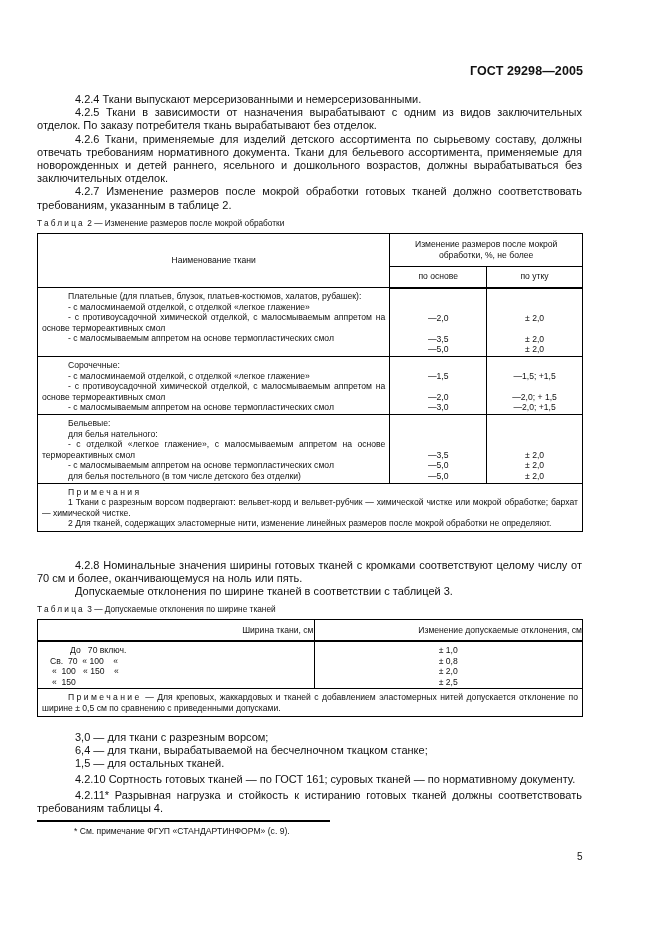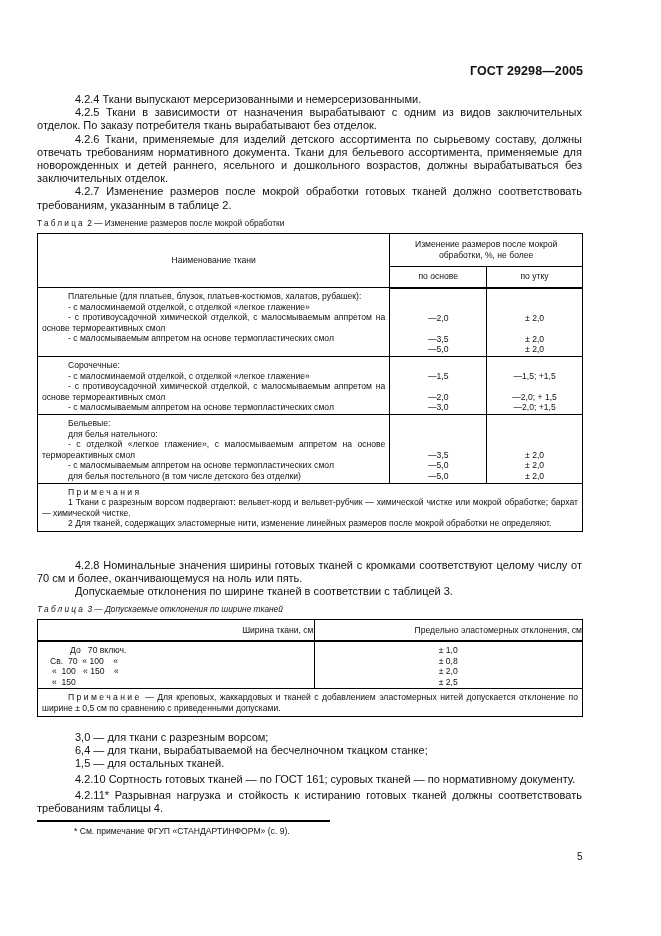--- a/index.html
+++ b/index.html
@@ -141,33 +141,33 @@
     </td>
   </tr>
 </tbody>
   </table>
 
 <div class="abs para" style="top:559px;">
   <p>4.2.8  Номинальные значения ширины готовых тканей с кромками соответствуют целому числу от 70 см и более, оканчивающемуся на ноль или пять.</p>
   <p>Допускаемые отклонения по ширине тканей в соответствии с таблицей 3.</p>
 </div>
 
-<div class="abs caption" style="top:604px;font-style:italic;">
+<div class="abs caption" style="top:604px;">
   <span class="sp">Таблица</span><span> 3 — Допускаемые отклонения по ширине тканей</span>
 </div>
 
 <table class="t3">
   <colgroup>
       <col style="width:277px">
       <col style="width:269px">
     </colgroup>
   <tbody>
       <tr class="thick">
     <td class="hc">Ширина ткани, см</td>
-    <td class="hc">Предельно эластомерных отклонения, см</td>
+    <td class="hc">Изменение допускаемые отклонения, см</td>
   </tr>
   <tr>
     <td style="padding:3px 4px 1px 12px;">
       <div style="padding-left:20px;white-space:pre;">До   70 включ.</div>
       <div style="white-space:pre;">Св.  70  « 100    «</div>
       <div style="white-space:pre;padding-left:2px;">«  100   « 150    «</div>
       <div style="white-space:pre;padding-left:2px;">«  150</div>
     </td>
     <td class="val">
       <div>± 1,0</div>

